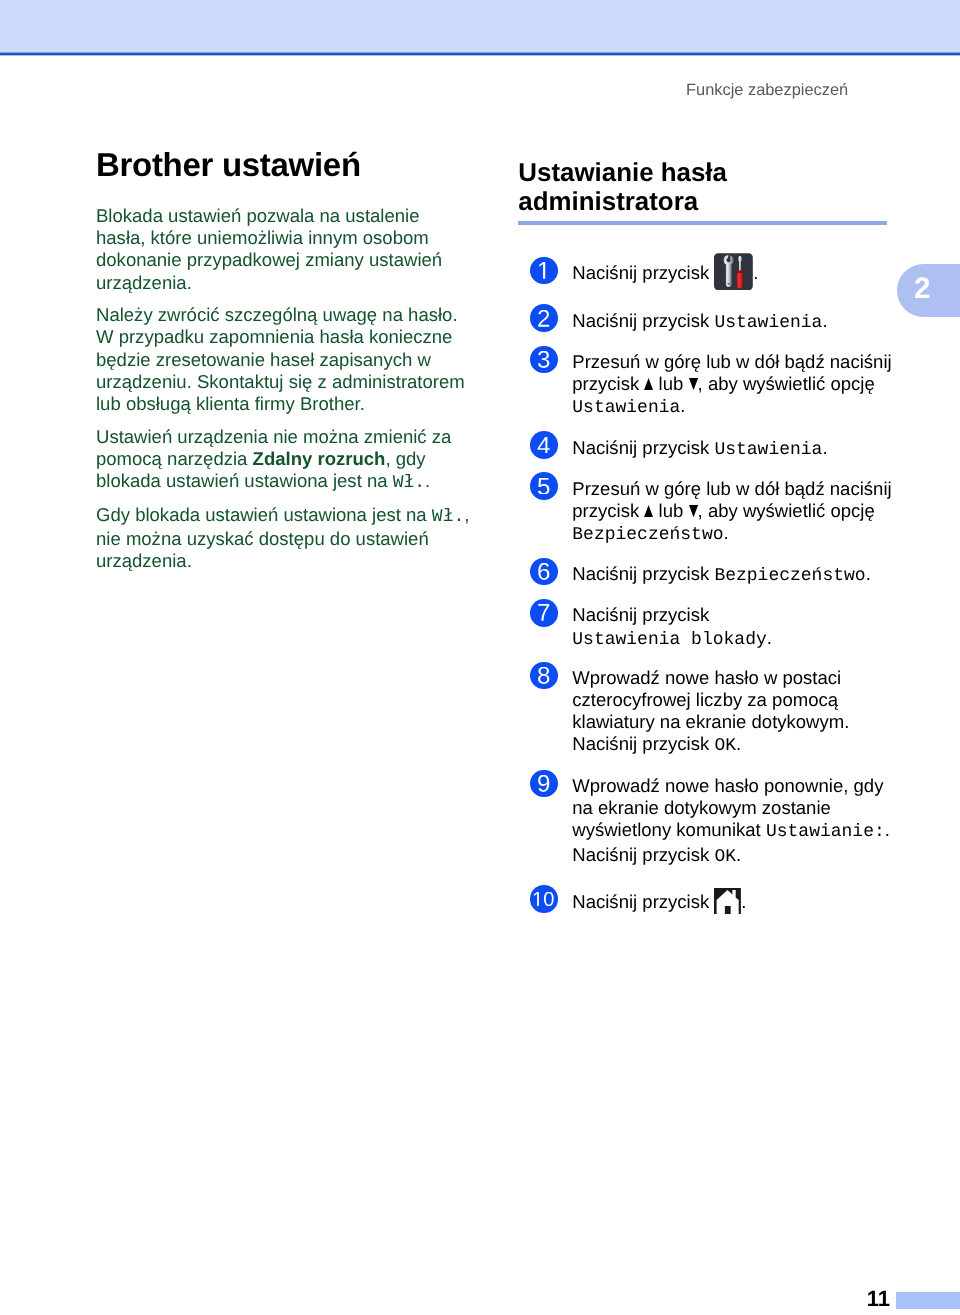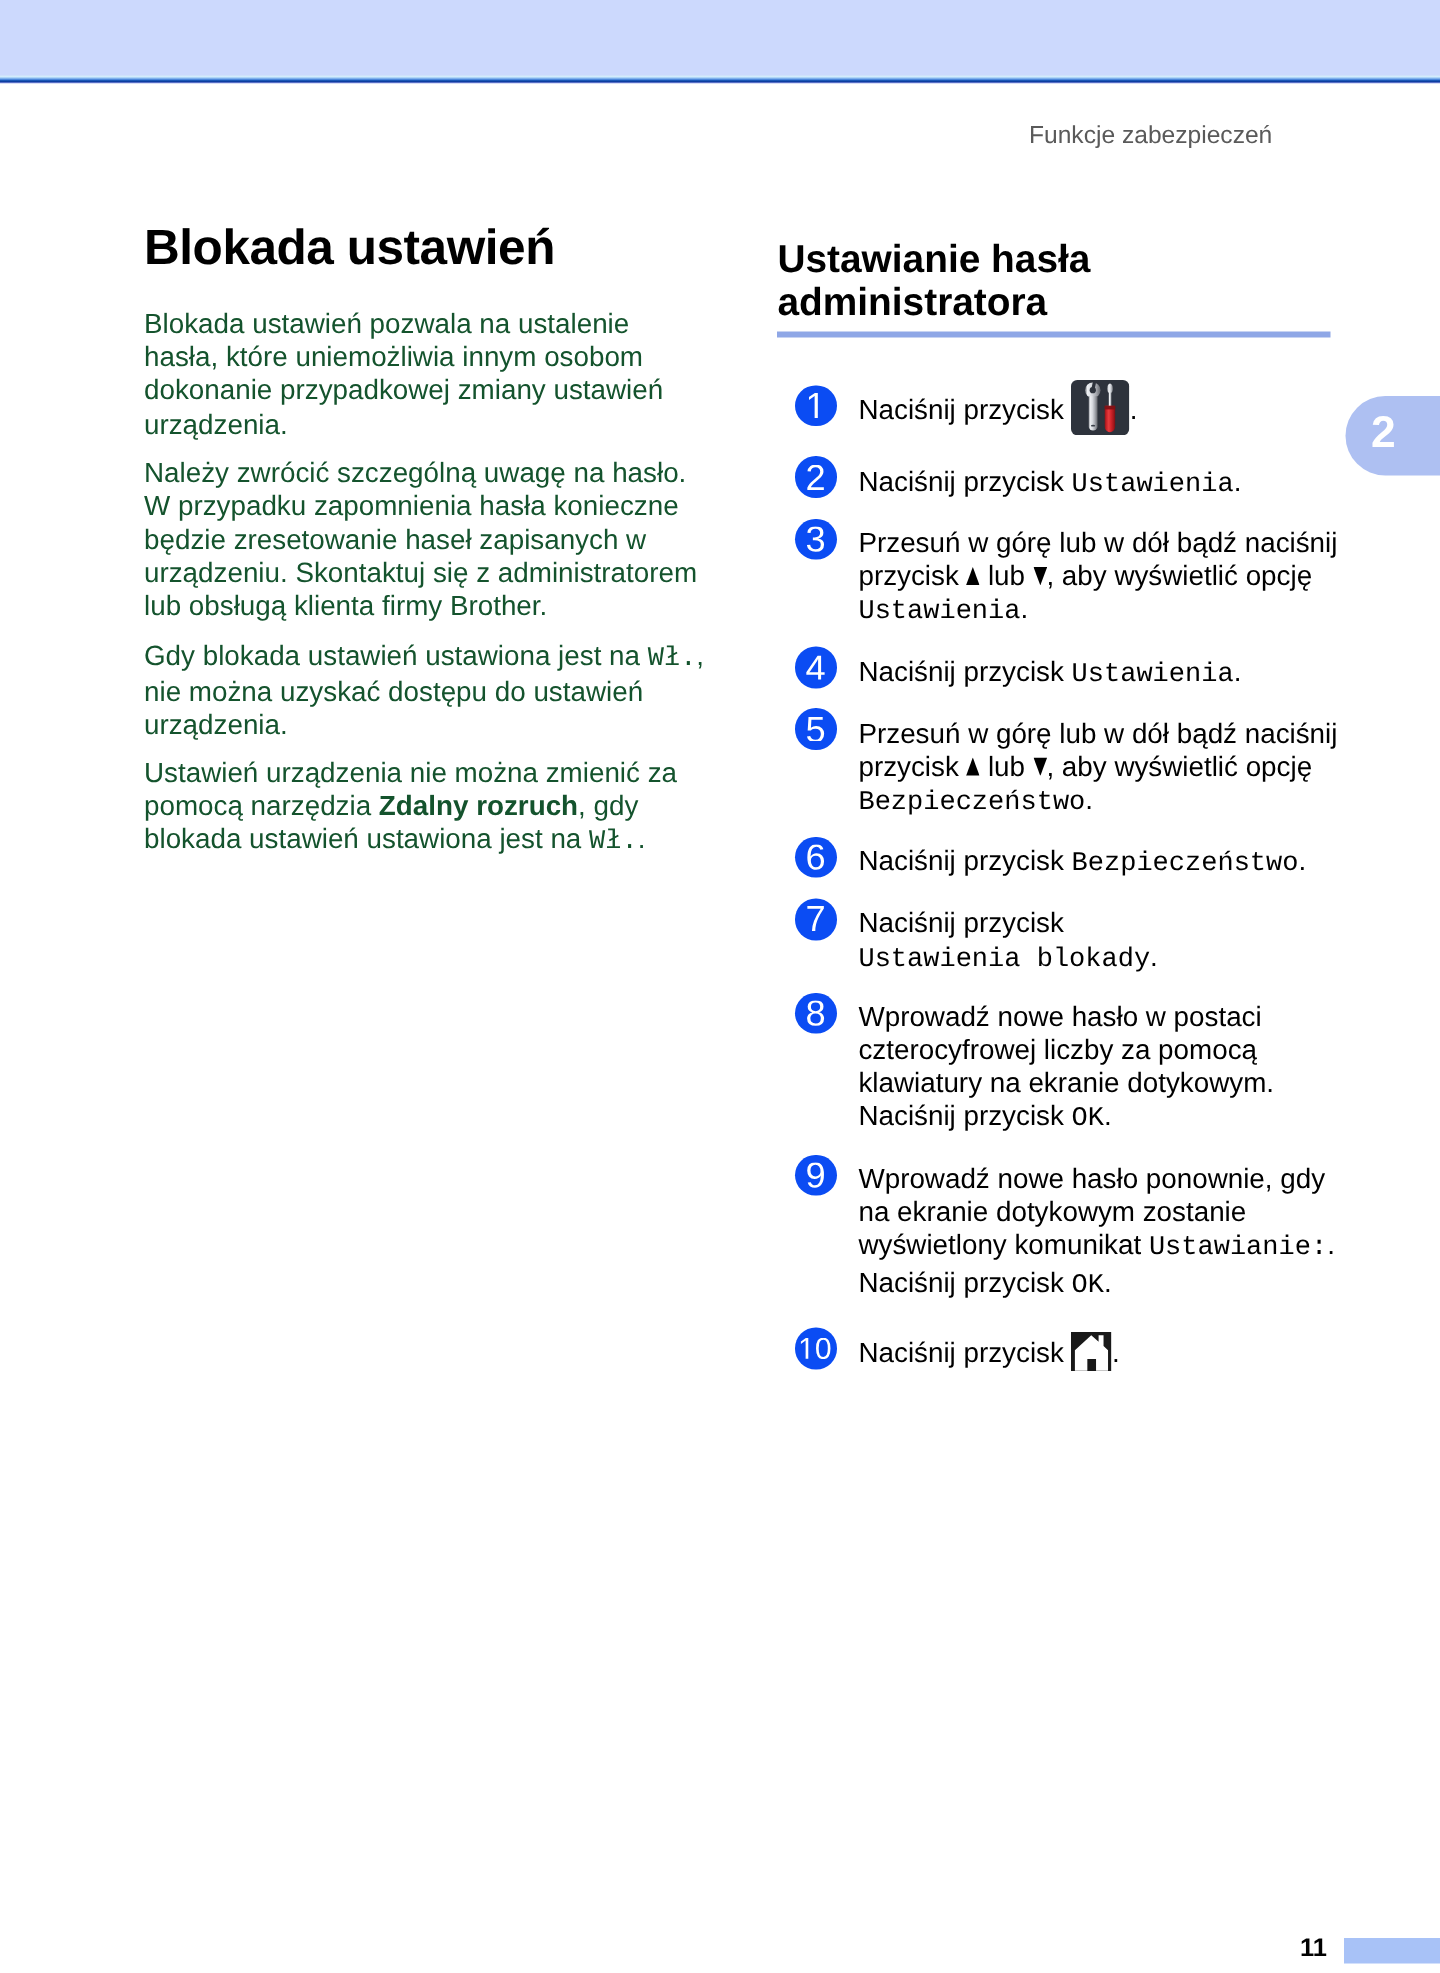--- a/index.html
+++ b/index.html
@@ -62,44 +62,44 @@
 
   
   .icow{display:inline-block;position:relative;vertical-align:baseline;height:1px;}
   .icow svg{position:absolute;left:0;}
   .icow-tools{width:38.8px;}
   .icow-tools svg{width:38.8px;height:37.5px;top:-25.3px;}
   .icow-home{width:26.9px;}
   .icow-home svg{width:26.9px;height:26.9px;top:-19.1px;}
 
   
-  .pagenum{position:absolute;left:866.7px;top:1288.9px;font-size:17px;font-weight:bold;line-height:20px;}
+  .pagenum{position:absolute;left:866.7px;top:1288.9px;font-size:22px;font-weight:bold;line-height:20px;}
   .botbar{position:absolute;left:896px;top:1292px;width:64px;height:17px;background:#a8c2f7;}
 </style>
 </head>
 <body>
 
 <div class="page">
 
   <div class="topband"></div>
   <div class="toprule"></div>
 
   <div class="runhead">Funkcje zabezpieczeń</div>
 
   <div class="chaptab">
     <div class="t">2</div>
   </div>
 
   <div class="colL">
-    <h1 class="sec">Blokada ustawień</h1>
+    <h1 class="sec">Brother ustawień</h1>
     <div id="left-paras">
         <p class="body">Blokada ustawień pozwala na ustalenie hasła, które uniemożliwia innym osobom dokonanie przypadkowej zmiany ustawień urządzenia.</p>
         <p class="body">Należy zwrócić szczególną uwagę na hasło. W przypadku zapomnienia hasła konieczne będzie zresetowanie haseł zapisanych w urządzeniu. Skontaktuj się z administratorem lub obsługą klienta firmy Brother.</p>
+        <p class="body">Ustawień urządzenia nie można zmienić za pomocą narzędzia <span class="bold">Zdalny rozruch</span>, gdy blokada ustawień ustawiona jest na <span class="mono">Wł.</span>.</p>
         <p class="body">Gdy blokada ustawień ustawiona jest na <span class="mono">Wł.</span>, nie można uzyskać dostępu do ustawień urządzenia.</p>
-        <p class="body">Ustawień urządzenia nie można zmienić za pomocą narzędzia <span class="bold">Zdalny rozruch</span>, gdy blokada ustawień ustawiona jest na <span class="mono">Wł.</span>.</p>
       </div>
   </div>
 
   <div class="colR">
     <h2 class="sub"><span>Ustawianie hasła</span><br><span>administratora</span></h2>
     <div class="subrule"></div>
     <ol class="steps" id="steps">
         <li class="step"><span class="num">
             <svg class="numsvg" viewBox="0 0 1139 1409" width="13.45888671875" height="16.649316406249998" xmlns="http://www.w3.org/2000/svg" aria-hidden="true">
               <g fill="#ffffff" transform="translate(0 1409) scale(1 -1)">

